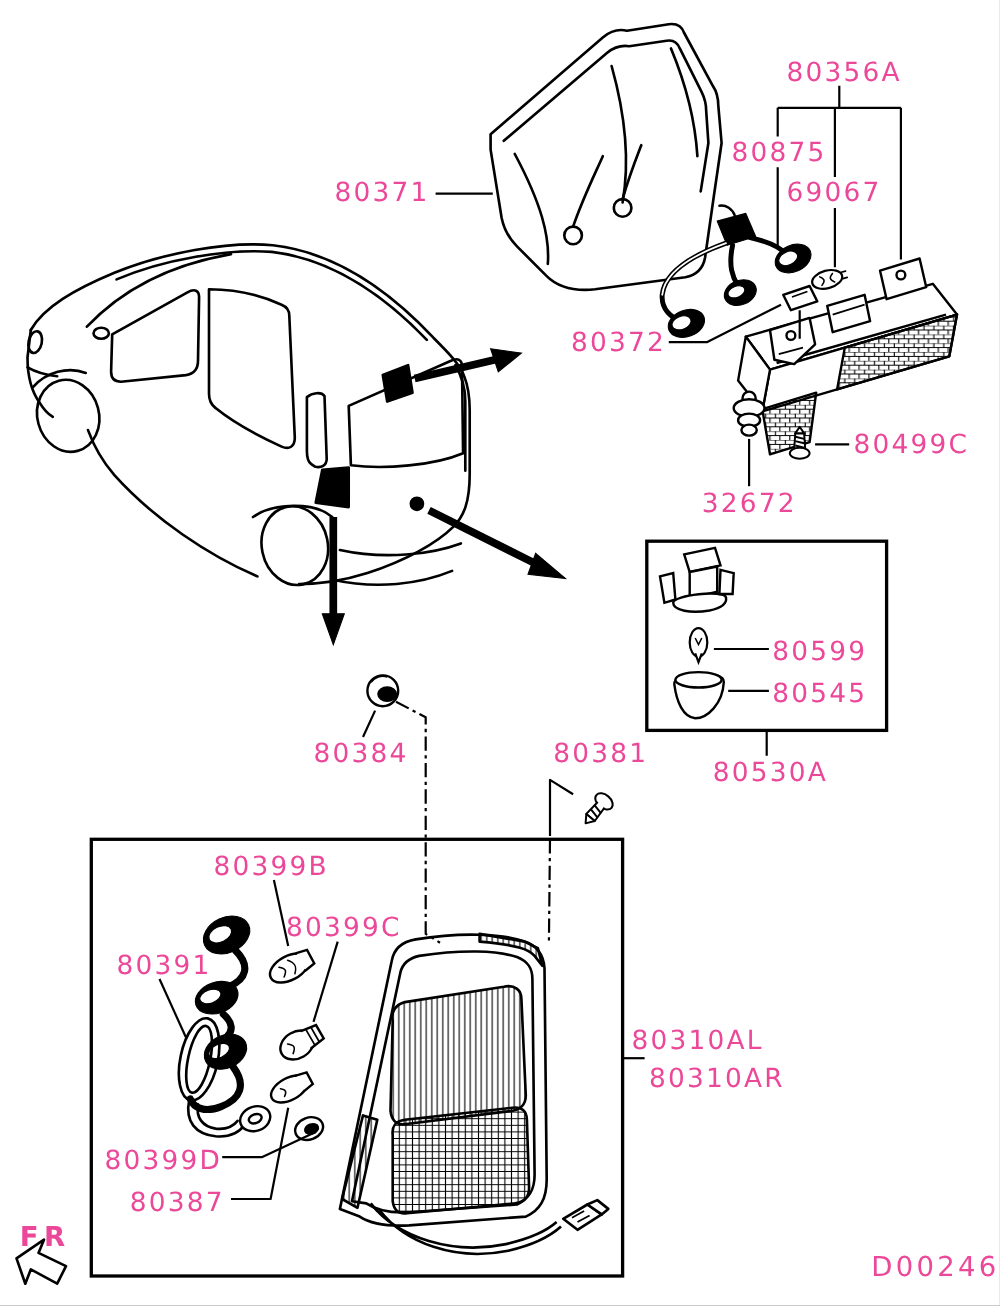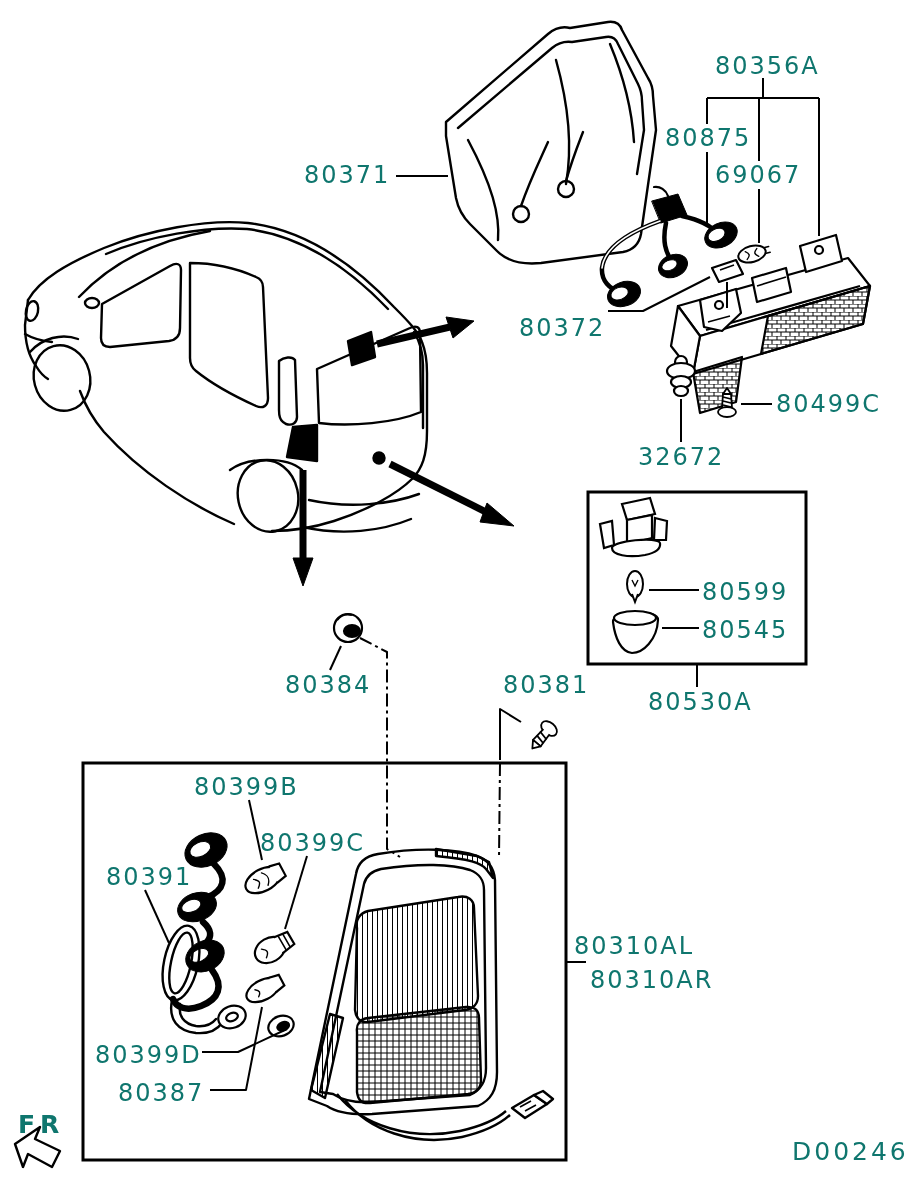--- a/index.html
+++ b/index.html
@@ -1,19 +1,19 @@
 <!DOCTYPE html>
 <html><head>
 <meta charset="utf-8">
 <style>
   html,body{margin:0;padding:0;background:#888;}
   #stage{position:relative;width:909px;height:1187px;background:#ffffff;overflow:hidden;
          font-family:"DejaVu Sans","Liberation Sans",sans-serif;}
   #art{position:absolute;left:0;top:0;}
-  .lbl{position:absolute;color:#0f766e;font-size:24px;line-height:1;letter-spacing:2px;
+  .lbl{position:absolute;color:#ec4899;font-size:24px;line-height:1;letter-spacing:2px;
        white-space:nowrap;font-weight:normal;}
   .lbl-small{font-size:25px;letter-spacing:3px;}
   .lbl-fr{font-size:25px;letter-spacing:5px;font-weight:bold;text-align:center;}
 </style>
 </head>
 <body>
 
 <div id="stage">
 
 <svg id="art" width="909" height="1187" viewBox="0 0 909 1187">
@@ -273,21 +273,21 @@
 
   <g>
     <path fill="#fff" stroke="#000" stroke-width="2.4" stroke-linejoin="round" d="M 15,1144 L 40,1127 L 35,1139 L 60,1151 L 52,1167 L 28,1154 L 23,1167 Z"></path>
   </g>
 </svg>
 
   <div class="lbl" style="left:715px; top:54px;">80356A</div>
   <div class="lbl" style="left:665px; top:126px;">80875</div>
   <div class="lbl" style="left:715px; top:163px;">69067</div>
   <div class="lbl" style="left:304px; top:163px;">80371</div>
-  <div class="lbl" style="left:519px; top:316px;">80372</div>
+  <div class="lbl" style="left:519px; top:299px;">80372</div>
   <div class="lbl" style="left:776px; top:392px;">80499C</div>
   <div class="lbl" style="left:638px; top:445px;">32672</div>
   <div class="lbl" style="left:702px; top:580px;">80599</div>
   <div class="lbl" style="left:702px; top:618px;">80545</div>
   <div class="lbl" style="left:648px; top:690px;">80530A</div>
   <div class="lbl" style="left:285px; top:673px;">80384</div>
   <div class="lbl" style="left:503px; top:673px;">80381</div>
   <div class="lbl" style="left:194px; top:775px;">80399B</div>
   <div class="lbl" style="left:260px; top:831px;">80399C</div>
   <div class="lbl" style="left:106px; top:865px;">80391</div>

